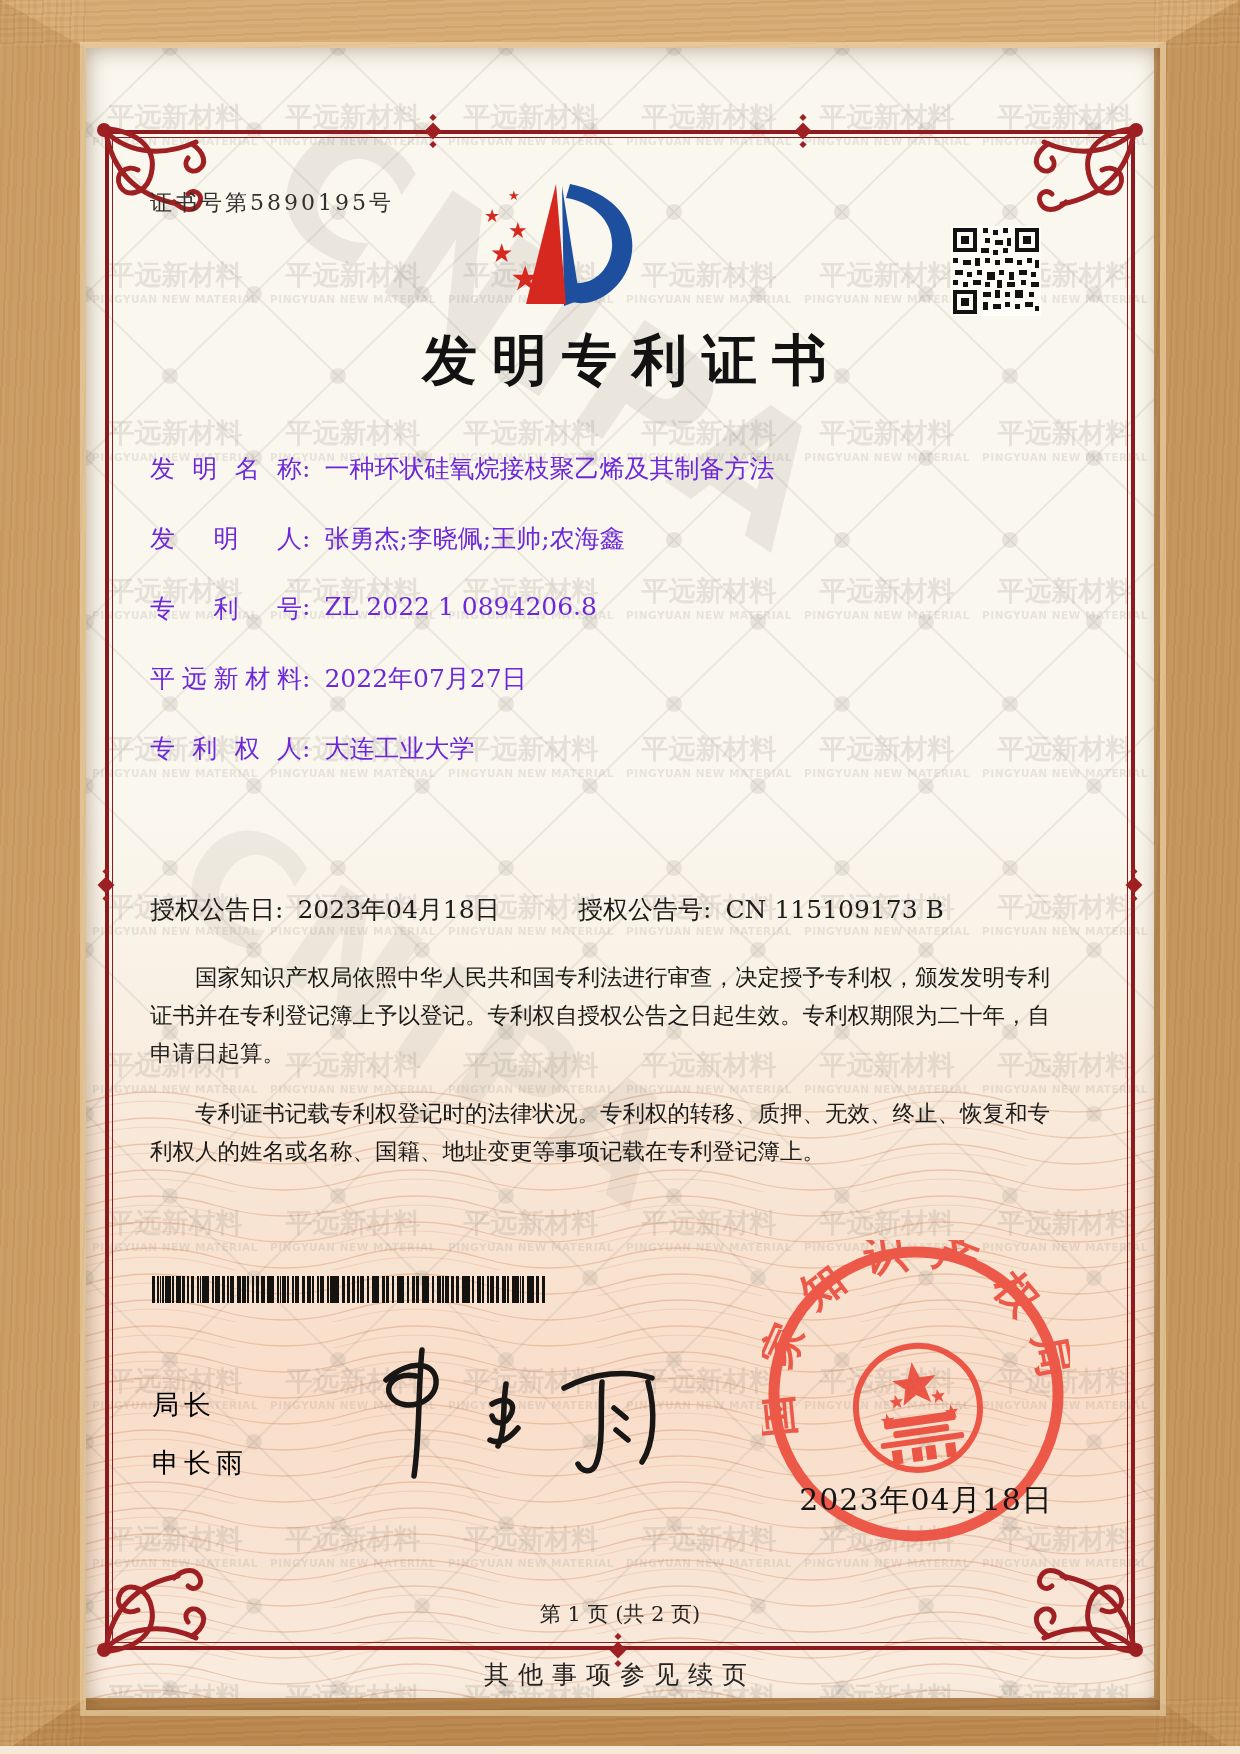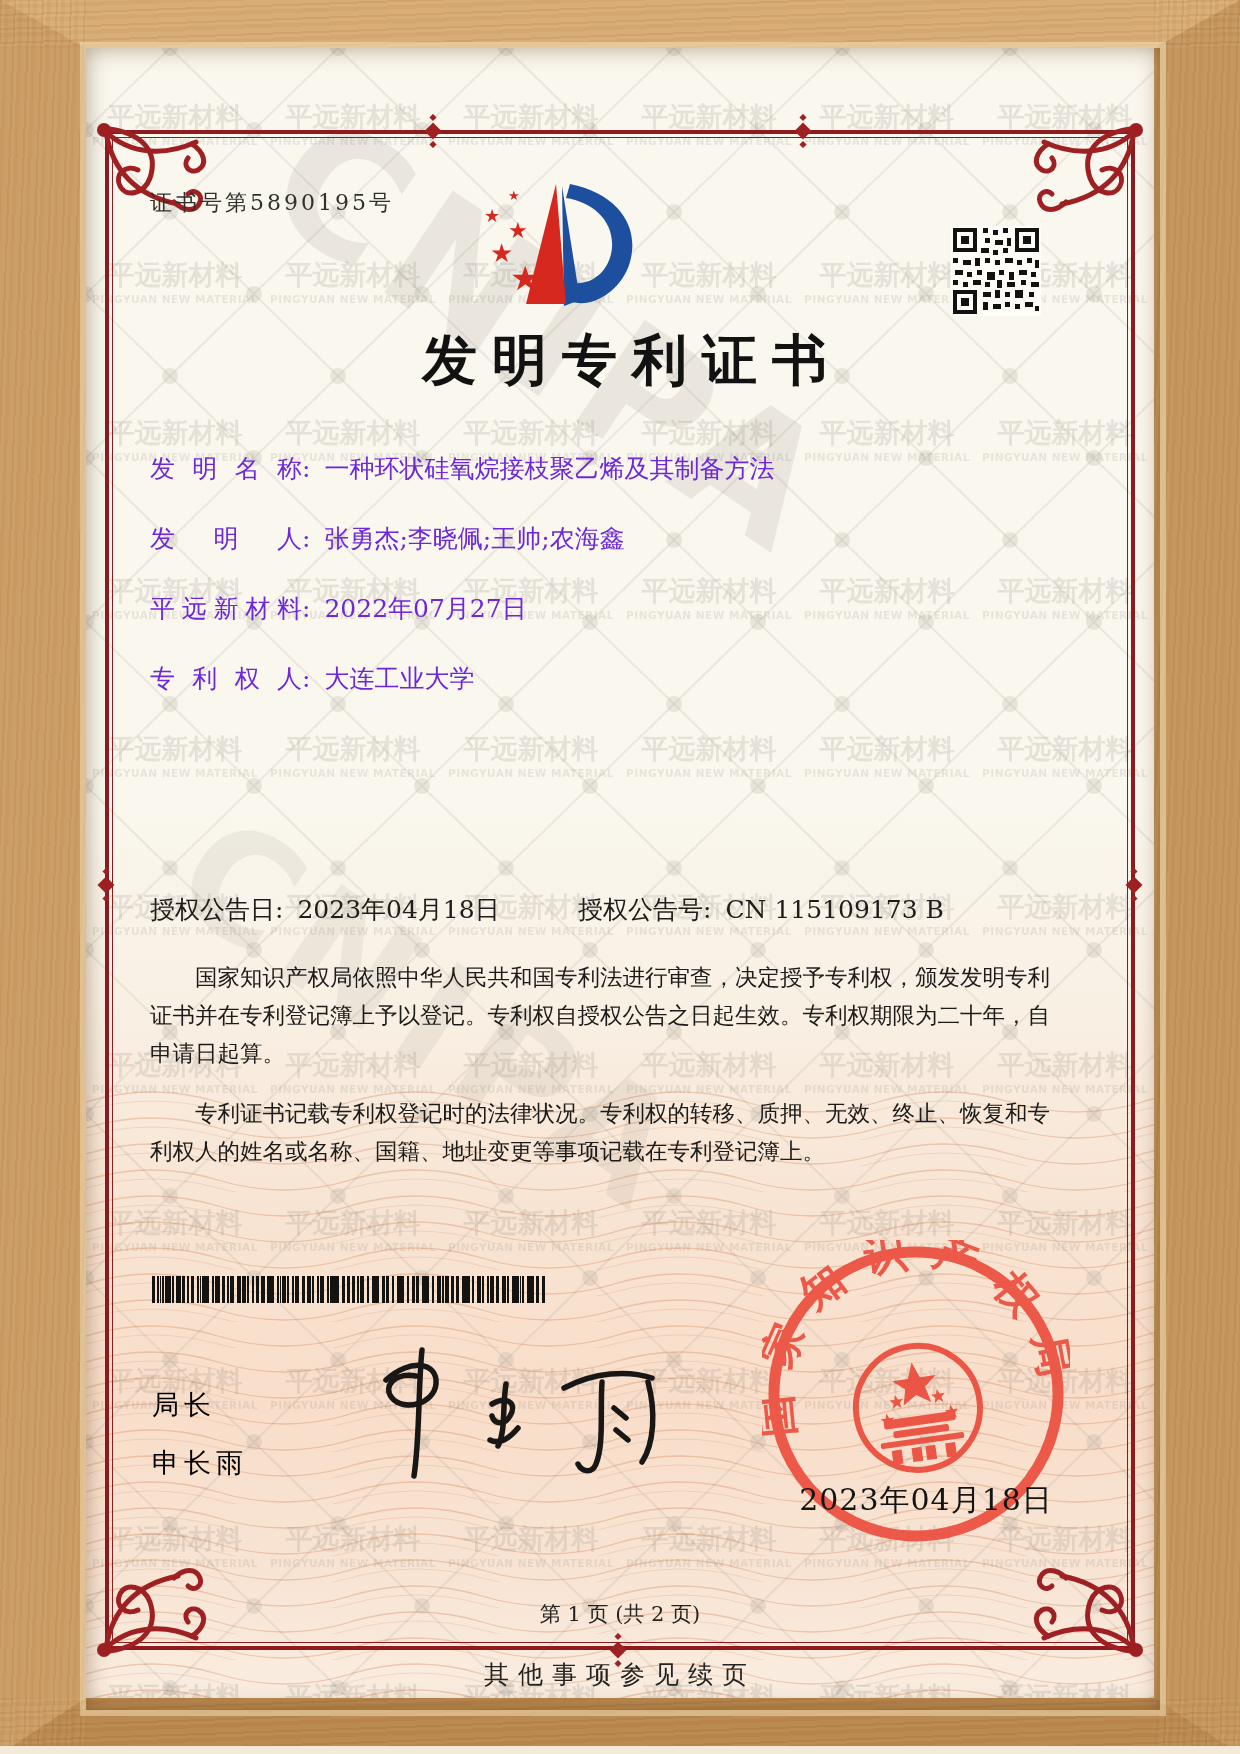--- a/index.html
+++ b/index.html
@@ -258,20 +258,21 @@
             <rect x="74" y="76" width="8" height="5"></rect>
             <rect x="84" y="80" width="4" height="5"></rect>
         </g>
       </svg>
 
       <div class="title">发明专利证书</div>
 
       <div class="fields">
         <div class="frow"><span class="flabel">发明名称</span><span class="colon">:</span><span>一种环状硅氧烷接枝聚乙烯及其制备方法</span></div>
         <div class="frow"><span class="flabel">发明人</span><span class="colon">:</span><span>张勇杰;李晓佩;王帅;农海鑫</span></div>
+        <div class="frow"><span class="flabel">专利号</span><span class="colon">:</span><span>ZL 2022 1 0894206.8</span></div>
         <div class="frow"><span class="flabel">平远新材料</span><span class="colon">:</span><span>2022年07月27日</span></div>
         <div class="frow"><span class="flabel">专利权人</span><span class="colon">:</span><span>大连工业大学</span></div>
       </div>
 
       <div class="grant">
         <div class="gleft"><span>授权公告日</span><span class="colon">:</span><span>2023年04月18日</span></div>
         <div><span>授权公告号</span><span class="colon">:</span><span>CN 115109173 B</span></div>
       </div>
 
       <div class="paras">

